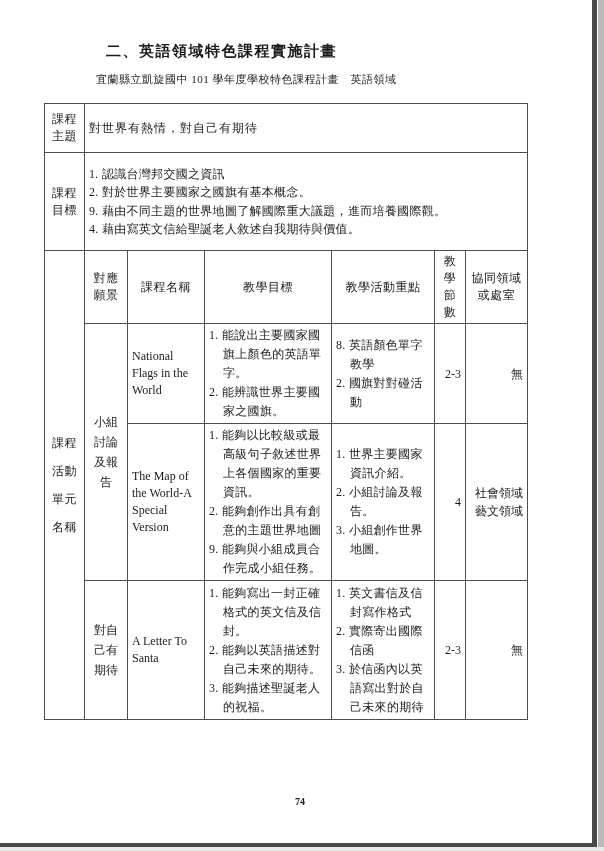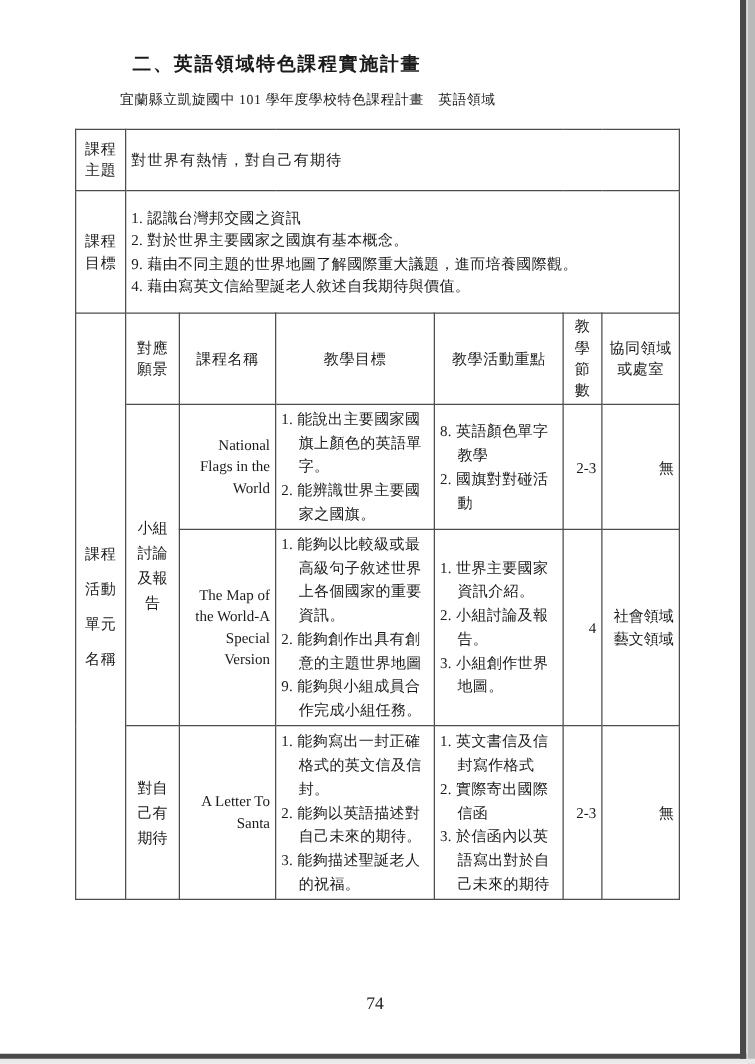--- a/index.html
+++ b/index.html
@@ -16,21 +16,21 @@
   .title {
     position: absolute; left: 62px; top: 42px;
     font-size: 15px; font-weight: bold; letter-spacing: 1.5px; margin-left: 44px;
   }
   .subtitle {
     position: absolute; left: 96px; top: 72px;
     font-size: 11px; letter-spacing: 0.5px;
   }
 
   table.plan {
-    position: absolute; left: 60px; top: 103px;
+    position: absolute; left: 44px; top: 103px;
     width: 483px; border-collapse: collapse; table-layout: fixed;
   }
   table.plan td {
     border: 1px solid #4d4d4d;
     font-size: 12px;
     vertical-align: middle;
     padding: 2px 4px;
     overflow: hidden;
   }
   tr.r-theme      { height: 49px; }
@@ -41,34 +41,34 @@
   tr.r-letter     { height: 139px; }
 
   td.label   { text-align: center; line-height: 17px; padding: 2px 6px; letter-spacing: 0.5px; }
   td.units   { line-height: 28px; padding: 2px 6px; margin-left: 32px; }
   td.theme   { padding-left: 10px; font-size: 12.5px; letter-spacing: 1px; }
   td.objectives { padding-left: 12px; }
   td.hdr     { text-align: center; line-height: 17px; padding: 2px 6px; letter-spacing: 0.5px; }
   td.hdr-narrow { padding: 2px 2px; }
   td.hdr-wide   { padding: 2px 4px; }
   td.vision  { text-align: center; line-height: 20px; padding: 2px 6px; }
-  td.cname   { text-align: right; line-height: 17px; padding: 2px 6px; }
+  td.cname   { text-align: left; line-height: 17px; padding: 2px 6px; }
   td.goals   { padding: 2px 4px; }
   td.acts    { padding: 2px 3px; }
   td.center  { text-align: right; white-space: pre-line; line-height: 18px; }
 
   .num-item {
     padding-left: 14px; text-indent: -14px;
     line-height: 19px; letter-spacing: 0.3px;
   }
   td.objectives .num-item { line-height: 18.5px; }
 
   .pageno {
     position: absolute; left: 0; top: 796px; width: 600px;
-    text-align: center; font-size: 14px; color: #222;
+    text-align: center; font-size: 10px; color: #222; font-weight: bold;
   }
 
   .edge-right-outer  { position: absolute; top: 0; right: 0; width: 6px;  height: 851px; background: #b9b9b9; }
   .edge-bottom-outer { position: absolute; left: 0; top: 847px; width: 604px; height: 4px; background: #e9e9e9; }
   .edge-right-dark   { position: absolute; top: 0; left: 592px; width: 5px; height: 847px; background: #494949; }
   .edge-bottom-dark  { position: absolute; left: 0; top: 843px; width: 597px; height: 4px; background: #494949; }
 </style>
 </head>
 <body>
 

